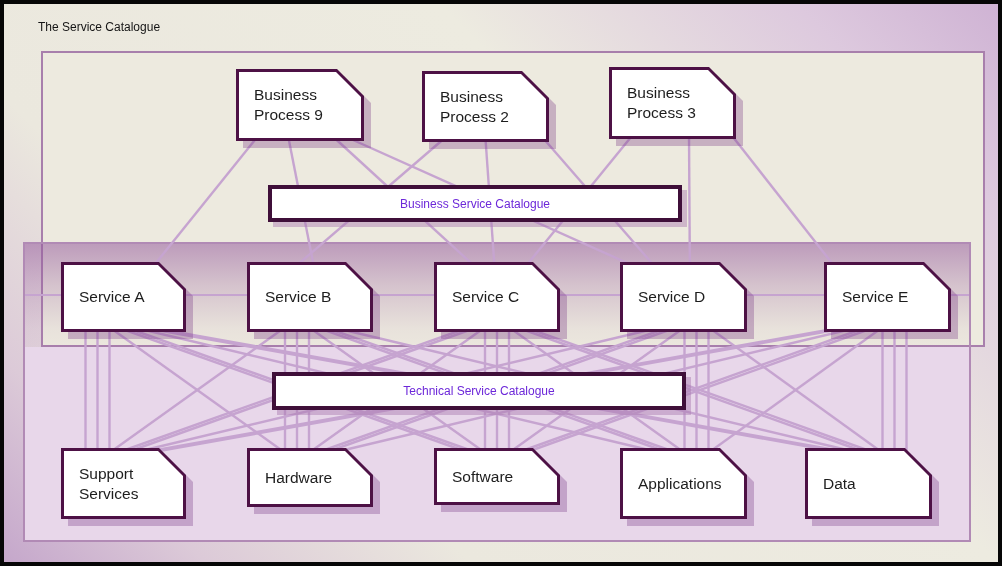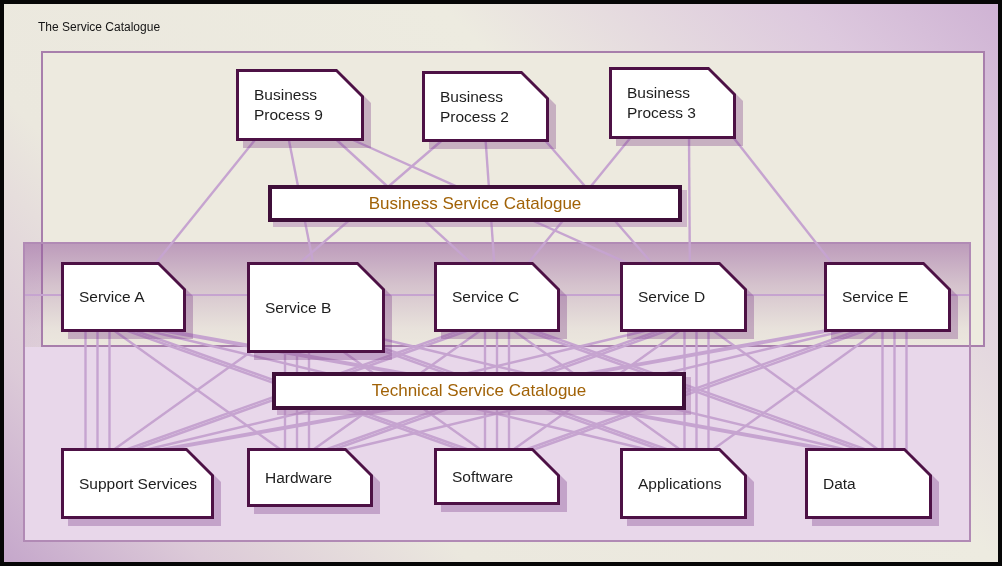--- a/index.html
+++ b/index.html
@@ -41,21 +41,21 @@
     position:absolute; inset:3px; background:#ffffff;
     clip-path:polygon(0 0, calc(100% - 25px) 0, 100% 25px, 100% 100%, 0 100%);
   }
   .node-label{
     position:absolute; inset:0 8px 0 18px; display:flex; align-items:center;
     font-size:15.5px; line-height:20px; color:#1d1d1d; text-align:left;
   }
   .banner{
     position:absolute; z-index:5; box-sizing:border-box; background:#ffffff;
     border:4px solid #3f0f39; display:flex; align-items:center; justify-content:center;
-    font-size:17px; color:#a16207; box-shadow:5px 5px 0 rgba(168,120,175,0.45);
+    font-size:12px; color:#6d28d9; box-shadow:5px 5px 0 rgba(168,120,175,0.45);
   }
   .banner-business{left:264px; top:181px; width:414px; height:37px;}
   .banner-technical{left:268px; top:368px; width:414px; height:38px;}
 </style>
 </head>
 <body>
 
 <div class="page">
   <div class="diagram-title">The Service Catalogue</div>
 
@@ -138,21 +138,21 @@
         <div class="shape-border"></div>
         <div class="shape-fill"></div>
         <div class="node-label">Business Process 3</div>
       </div>
       <div class="node" style="left: 57px; top: 258px; width: 125px; height: 70px;">
         <div class="shape-shadow"></div>
         <div class="shape-border"></div>
         <div class="shape-fill"></div>
         <div class="node-label">Service A</div>
       </div>
-      <div class="node" style="left: 243px; top: 258px; width: 126px; height: 91px; padding-left: 12px;">
+      <div class="node" style="left: 243px; top: 258px; width: 126px; height: 70px;">
         <div class="shape-shadow"></div>
         <div class="shape-border"></div>
         <div class="shape-fill"></div>
         <div class="node-label">Service B</div>
       </div>
       <div class="node" style="left: 430px; top: 258px; width: 126px; height: 70px;">
         <div class="shape-shadow"></div>
         <div class="shape-border"></div>
         <div class="shape-fill"></div>
         <div class="node-label">Service C</div>
@@ -162,21 +162,21 @@
         <div class="shape-border"></div>
         <div class="shape-fill"></div>
         <div class="node-label">Service D</div>
       </div>
       <div class="node" style="left: 801px; top: 258px; width: 127px; height: 70px; margin-left: 19px;">
         <div class="shape-shadow"></div>
         <div class="shape-border"></div>
         <div class="shape-fill"></div>
         <div class="node-label">Service E</div>
       </div>
-      <div class="node" style="left: 57px; top: 444px; width: 125px; height: 71px; padding-left: 28px;">
+      <div class="node" style="left: 57px; top: 444px; width: 125px; height: 71px;">
         <div class="shape-shadow"></div>
         <div class="shape-border"></div>
         <div class="shape-fill"></div>
         <div class="node-label">Support Services</div>
       </div>
       <div class="node" style="left: 243px; top: 444px; width: 126px; height: 59px;">
         <div class="shape-shadow"></div>
         <div class="shape-border"></div>
         <div class="shape-fill"></div>
         <div class="node-label">Hardware</div>

